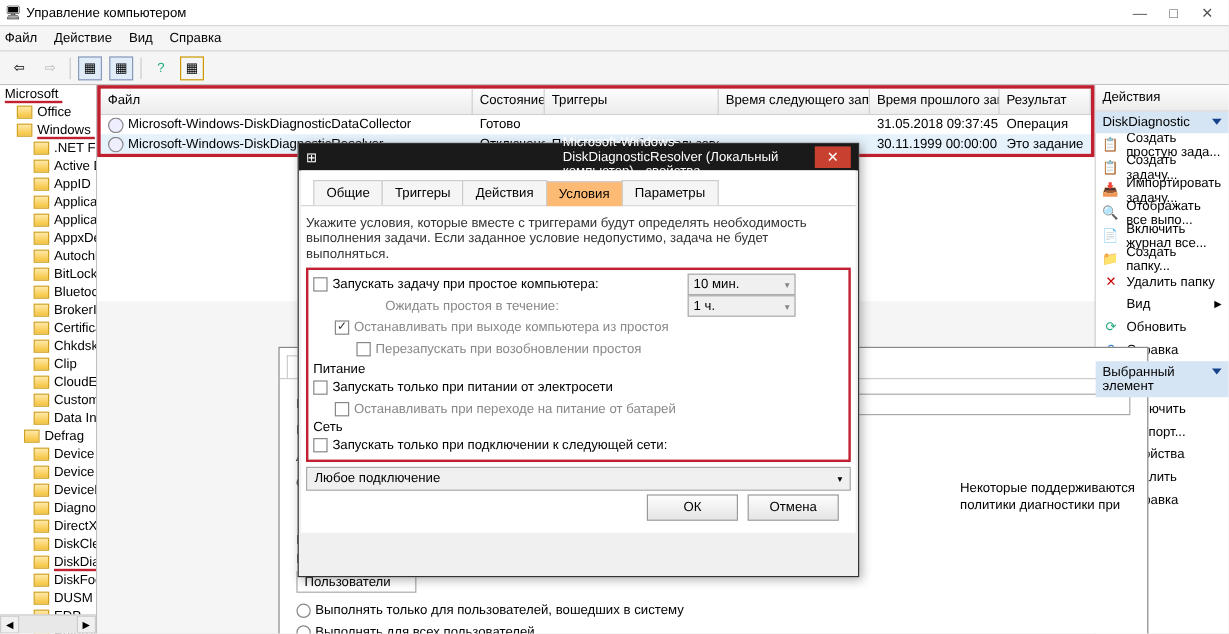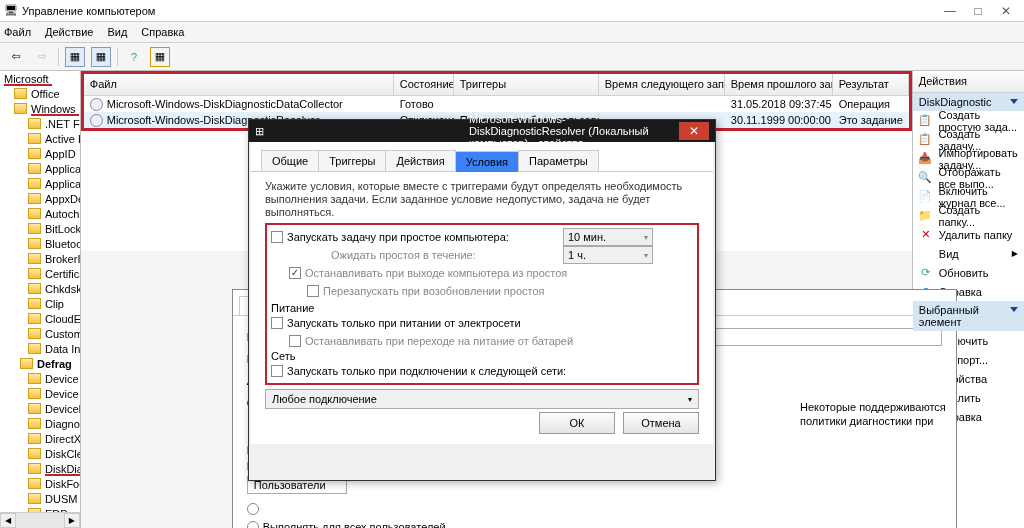--- a/index.html
+++ b/index.html
@@ -35,22 +35,22 @@
 .propsbox .tab.sel { background:#fff; }
 .form-row { display:flex; align-items:center; height:22px; }
 .form-lbl { width:80px; }
 .form-inp { flex:1; height:18px; border:1px solid #aaa; background:#fff; }
 .dialog { position:absolute; left:248px; top:119px; width:468px; height:362px; background:#f0f0f0; border:1px solid #333; box-shadow:2px 2px 8px rgba(0,0,0,0.3); z-index:10; }
 .dialog-title { height:22px; background:#1a1a1a; color:#fff; display:flex; align-items:center; padding:0 6px; }
 .dialog-title span { color:#fff; flex:1; }
 .dialog-close { width:30px; height:18px; background:#c84030; color:#fff; display:flex; align-items:center; justify-content:center; font-size:12px; }
 .dialog-tabs { display:flex; padding:8px 10px 0 10px; border-bottom:1px solid #ccc; background:#fff; margin:0 2px; }
 .dialog-tabs .tab { padding:4px 10px; border:1px solid #ccc; border-bottom:none; background:#f5f5f5; margin-right:-1px; font-size:11px; }
-.dialog-tabs .tab.sel { background:#3b82f6; position:relative; top:1px; }
-.dialog-body { background:#fff; margin:0 2px; padding:8px 14px; height:272px; position:relative; }
+.dialog-tabs .tab.sel { background:#fdba74; position:relative; top:1px; }
+.dialog-body { background:#fff; margin:0 2px; padding:8px 4px; height:272px; position:relative; }
 .hint { color:#333; line-height:13px; }
 .redbox { border:2px solid #c02030; padding:3px 4px; margin-top:4px; }
 .cond-row { display:flex; align-items:center; height:18px; gap:4px; }
 .cb { width:12px; height:12px; border:1px solid #888; background:#fff; flex-shrink:0; }
 .cb.chk::after { content:"✓"; font-size:10px; line-height:10px; display:block; text-align:center; color:#333; }
 .dim { color:#888; }
 .sel-inp { position:absolute; right:40px; width:90px; height:18px; border:1px solid #aaa; background:#f0f0f0; color:#888; display:flex; align-items:center; padding:0 4px; justify-content:space-between; }
 .sel-inp .car { font-size:8px; color:#888; }
 .dlg-btns { position:absolute; right:14px; bottom:10px; display:flex; gap:8px;margin-left:12px; }
 .dlg-btns button { width:76px; height:22px; border:1px solid #999; background:linear-gradient(#fdfdfd,#e5e5e5); }
@@ -158,21 +158,21 @@
           <span class="tree-lbl">CloudExperienceHost</span>
         </div>
         <div class="tree-item" style="padding-left: 28px;">
           <span class="fico"></span>
           <span class="tree-lbl">Customer Experience Improvement</span>
         </div>
         <div class="tree-item" style="padding-left: 28px;">
           <span class="fico"></span>
           <span class="tree-lbl">Data Integrity Scan</span>
         </div>
-        <div class="tree-item" style=" font-weight: bold;">
+        <div class="tree-item" style="">
           <span class="fico"></span>
           <span class="tree-lbl">Defrag</span>
         </div>
         <div class="tree-item" style="padding-left: 28px;">
           <span class="fico"></span>
           <span class="tree-lbl">Device Information</span>
         </div>
         <div class="tree-item" style="padding-left: 28px;">
           <span class="fico"></span>
           <span class="tree-lbl">Device Setup</span>
@@ -270,20 +270,21 @@
           </div>
         <div class="form-row">
             <div class="form-lbl">Описание:</div>
           </div>
         <div style="height:30px"></div>
         <div style="margin-bottom:4px">Параметры безопасности</div>
         <div style="margin-bottom:4px;white-space:nowrap;overflow:hidden">При выполнении задачи использовать следующую учетную запись пользователя:</div>
         <div style="border:1px solid #aaa;padding:2px 6px;width:100px;margin-bottom:6px">Пользователи</div>
         <div class="cond-row">
             <span style="width:12px;height:12px;border:1px solid #888;border-radius:50%;background:#fff"></span>
+            <span style="white-space:nowrap;overflow:hidden">Выполнять только для пользователей, вошедших в систему</span>
           </div>
         <div class="cond-row">
             <span style="width:12px;height:12px;border:1px solid #888;border-radius:50%;background:#fff"></span>
             <span style="white-space:nowrap;overflow:hidden">Выполнять для всех пользователей</span>
           </div>
 
       </div>
       <div style="position:absolute;right:10px;top:110px;text-align:left;line-height:14px">
         <div>Некоторые поддерживаются</div>
           <div>политики диагностики при</div>

